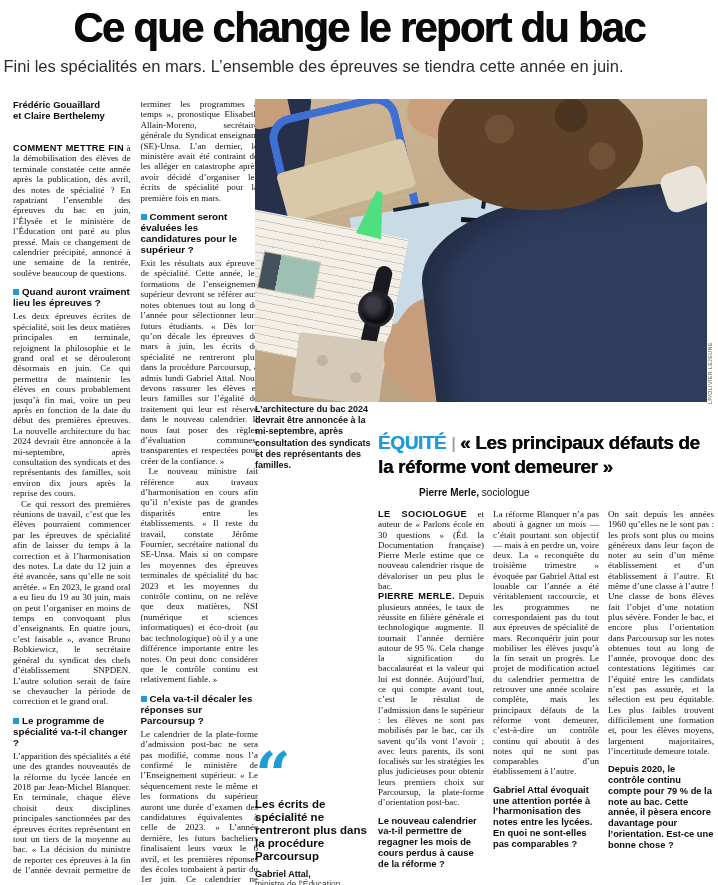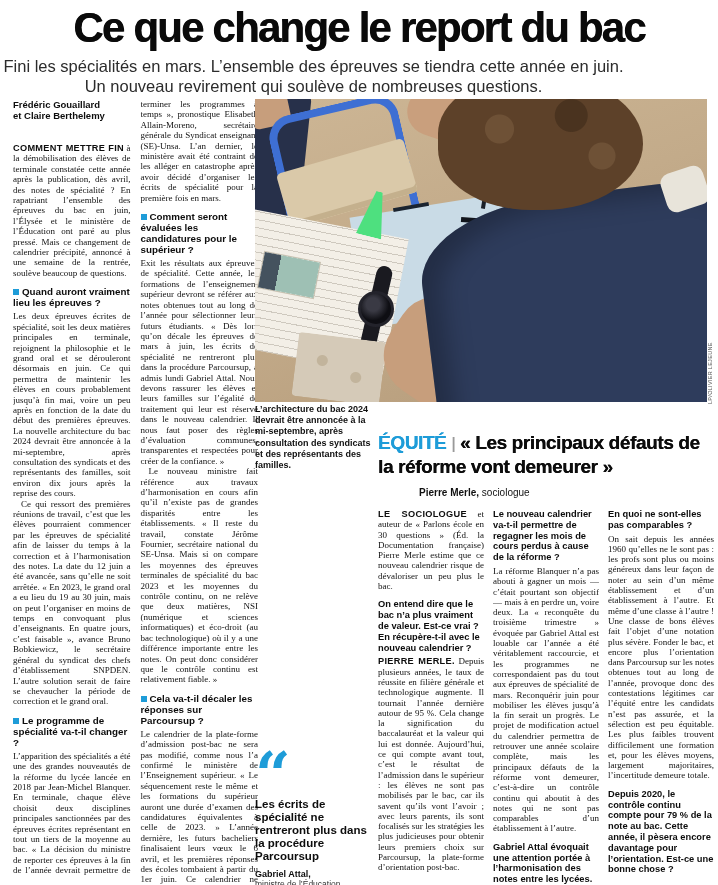--- a/index.html
+++ b/index.html
@@ -111,21 +111,20 @@
      line-height:10.8px;margin:8px 0 3px 0;text-align:left;color:#0d0d0d;}
 </style>
 </head>
 <body>
 
 <div class="page">
 
   <h1 class="title">Ce que change le report du bac</h1>
   <div class="subtitle">
     <span style="display:block">Fini les spécialités en mars. L’ensemble des épreuves se tiendra cette année en juin.</span>
-    <span style="display:block">Un nouveau revirement qui soulève de nombreuses questions.</span>
   </div>
 
   <div class="a1-flow">
     <div class="byline">
       <span style="display:block">Frédéric Gouaillard</span>
       <span style="display:block">et Claire Berthelemy</span>
     </div>
     <p><span class="lead-label">COMMENT METTRE FIN</span><span> à la démobilisation des élèves de terminale constatée cette année après la publication, dès avril, des notes de spécialité ? En rapatriant l’ensemble des épreuves du bac en juin, l’Élysée et le ministère de l’Éducation ont paré au plus pressé. Mais ce changement de calendrier précipité, annoncé à une semaine de la rentrée, soulève beaucoup de questions.</span></p>
 
     <h3 class="subhead"><span class="bullet"></span><span>Quand auront vraiment lieu les épreuves ?</span></h3>
@@ -174,21 +173,20 @@
     <div class="pq-text">Les écrits de spécialité ne rentreront plus dans la procédure Parcoursup</div>
     <div class="pq-author">Gabriel Attal,</div>
     <div class="pq-role">ministre de l’Éducation</div>
   </div>
 
   <div class="article2">
     <h2 class="a2-headline"><span class="kicker">ÉQUITÉ</span><span class="sep">|</span><span>« Les principaux défauts de la réforme vont demeurer »</span></h2>
     <div class="a2-byline"><span class="b">Pierre Merle,</span><span> sociologue</span></div>
     <div class="a2-body">
       <p><span class="lead-label">LE SOCIOLOGUE</span><span> et auteur de « Parlons école en 30 questions » (Éd. la Documentation française) Pierre Merle estime que ce nouveau calendrier risque de dévaloriser un peu plus le bac.</span></p>
-      <p class="q">On entend dire que le bac n’a plus vraiment de valeur. Est-ce vrai ? En récupère-t-il avec le nouveau calendrier ?</p>
       <p><span class="lead-label">PIERRE MERLE.</span><span> Depuis plusieurs années, le taux de réussite en filière générale et technologique augmente. Il tournait l’année dernière autour de 95 %. Cela change la signification du baccalauréat et la valeur qui lui est donnée. Aujourd’hui, ce qui compte avant tout, c’est le résultat de l’admission dans le supérieur : les élèves ne sont pas mobilisés par le bac, car ils savent qu’ils vont l’avoir ; avec leurs parents, ils sont focalisés sur les stratégies les plus judicieuses pour obtenir leurs premiers choix sur Parcoursup, la plate-forme d’orientation post-bac.</span></p>
       <p class="q">Le nouveau calendrier va-t-il permettre de regagner les mois de cours perdus à cause de la réforme ?</p>
       <p>La réforme Blanquer n’a pas abouti à gagner un mois — c’était pourtant son objectif — mais à en perdre un, voire deux. La « reconquête du troisième trimestre » évoquée par Gabriel Attal est louable car l’année a été véritablement raccourcie, et les programmes ne correspondaient pas du tout aux épreuves de spécialité de mars. Reconquérir juin pour mobiliser les élèves jusqu’à la fin serait un progrès. Le projet de modification actuel du calendrier permettra de retrouver une année scolaire complète, mais les principaux défauts de la réforme vont demeurer, c’est-à-dire un contrôle continu qui aboutit à des notes qui ne sont pas comparables d’un établissement à l’autre.</p>
       <p class="q">Gabriel Attal évoquait une attention portée à l’harmonisation des notes entre les lycées. En quoi ne sont-elles pas comparables ?</p>
       <p>On sait depuis les années 1960 qu’elles ne le sont pas : les profs sont plus ou moins généreux dans leur façon de noter au sein d’un même établissement et d’un établissement à l’autre. Et même d’une classe à l’autre ! Une classe de bons élèves fait l’objet d’une notation plus sévère. Fonder le bac, et encore plus l’orientation dans Parcoursup sur les notes obtenues tout au long de l’année, provoque donc des contestations légitimes car l’équité entre les candidats n’est pas assurée, et la sélection est peu équitable. Les plus faibles trouvent difficilement une formation et, pour les élèves moyens, largement majoritaires, l’incertitude demeure totale.</p>
       <p class="q">Depuis 2020, le contrôle continu compte pour 79 % de la note au bac. Cette année, il pèsera encore davantage pour l’orientation. Est-ce une bonne chose ?</p>
 
     </div>
   </div>
 

